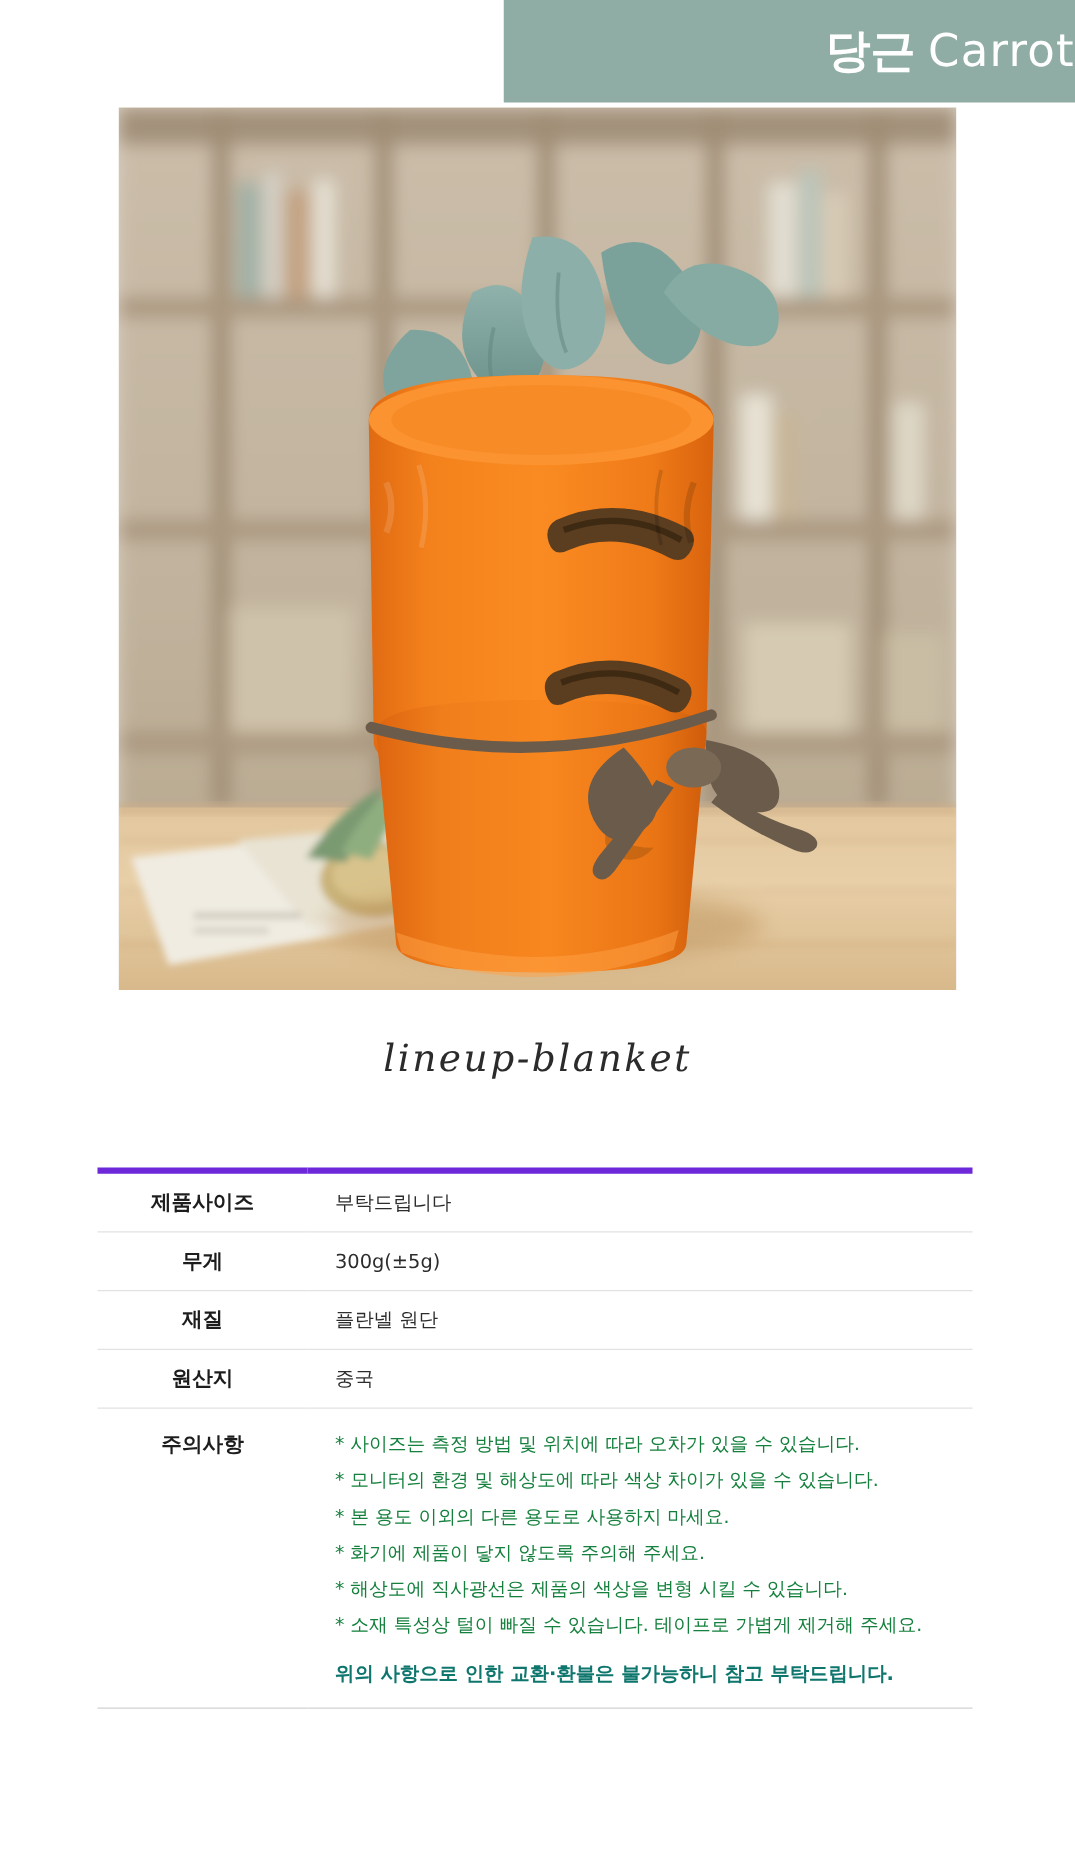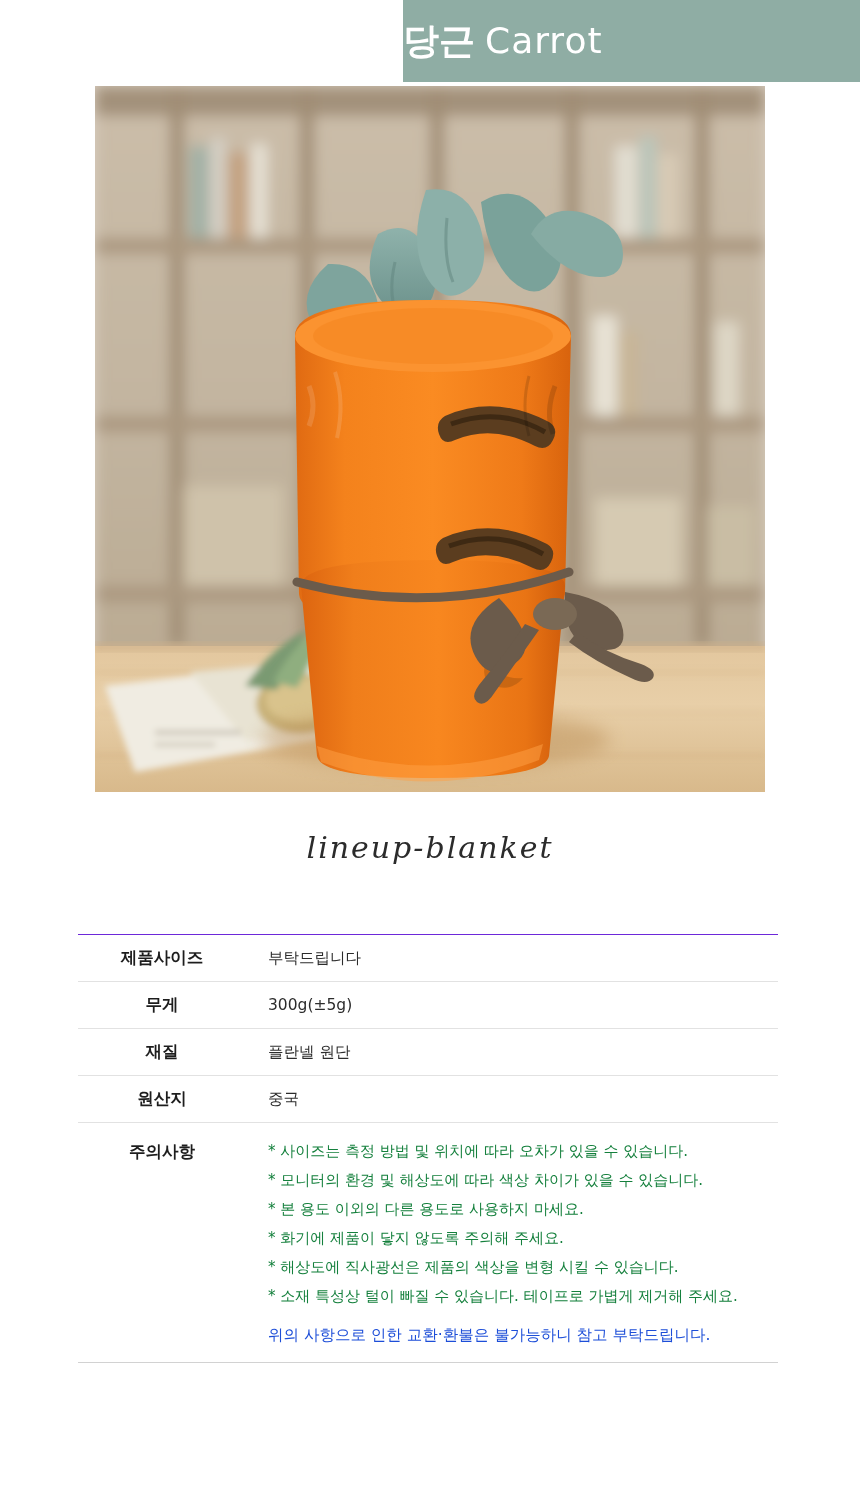--- a/index.html
+++ b/index.html
@@ -20,21 +20,21 @@
   
   .header-banner {
     position: absolute;
     top: 0;
     left: 403px;
     width: 457px;
     height: 82px;
     background: #8fada4;
     display: flex;
     align-items: center;
-    justify-content: flex-start;
+    justify-content: flex-end;
   }
   .header-title {
     font-size: 37px;
     color: #ffffff;
     letter-spacing: 1px;
     white-space: nowrap;
     font-family: "DejaVu Sans", "Liberation Sans", sans-serif;
   }
   .header-title .kr {
     font-weight: bold;
@@ -91,21 +91,21 @@
   }
   .lineup-logo .script span { position: relative; z-index: 2; }
 
   
   .spec-table {
     position: absolute;
     top: 934px;
     left: 78px;
     width: 700px;
     border-collapse: collapse;
-    border-top: 1px solid #6d28d9;
+    border-top: 5px solid #6d28d9;
   }
   .spec-table tr { border-bottom: 1px solid #e2e2e2; }
   .spec-table tr:last-child { border-bottom: 1px solid #d2d2d2; }
   .spec-table th {
     width: 168px;
     text-align: center;
     vertical-align: middle;
     font-size: 16.5px;
     font-weight: bold;
     color: #1d1d1d;
@@ -124,22 +124,22 @@
   .notice-list { margin: 0; padding: 0; list-style: none; }
   .notice-list li {
     font-size: 15px;
     line-height: 1.0;
     padding: 7px 0;
     color: #15803d;
     white-space: nowrap;
   }
   .notice-final {
     font-size: 15.5px;
-    font-weight: normal;
-    color: #1d4ed8;
+    font-weight: bold;
+    color: #0f766e;
     padding-top: 14px;
     white-space: nowrap;
   }
 </style>
 </head>
 <body>
 
 <div class="header-banner">
   <div class="header-title">
     <span class="kr">당근</span><span class="en">Carrot</span>

